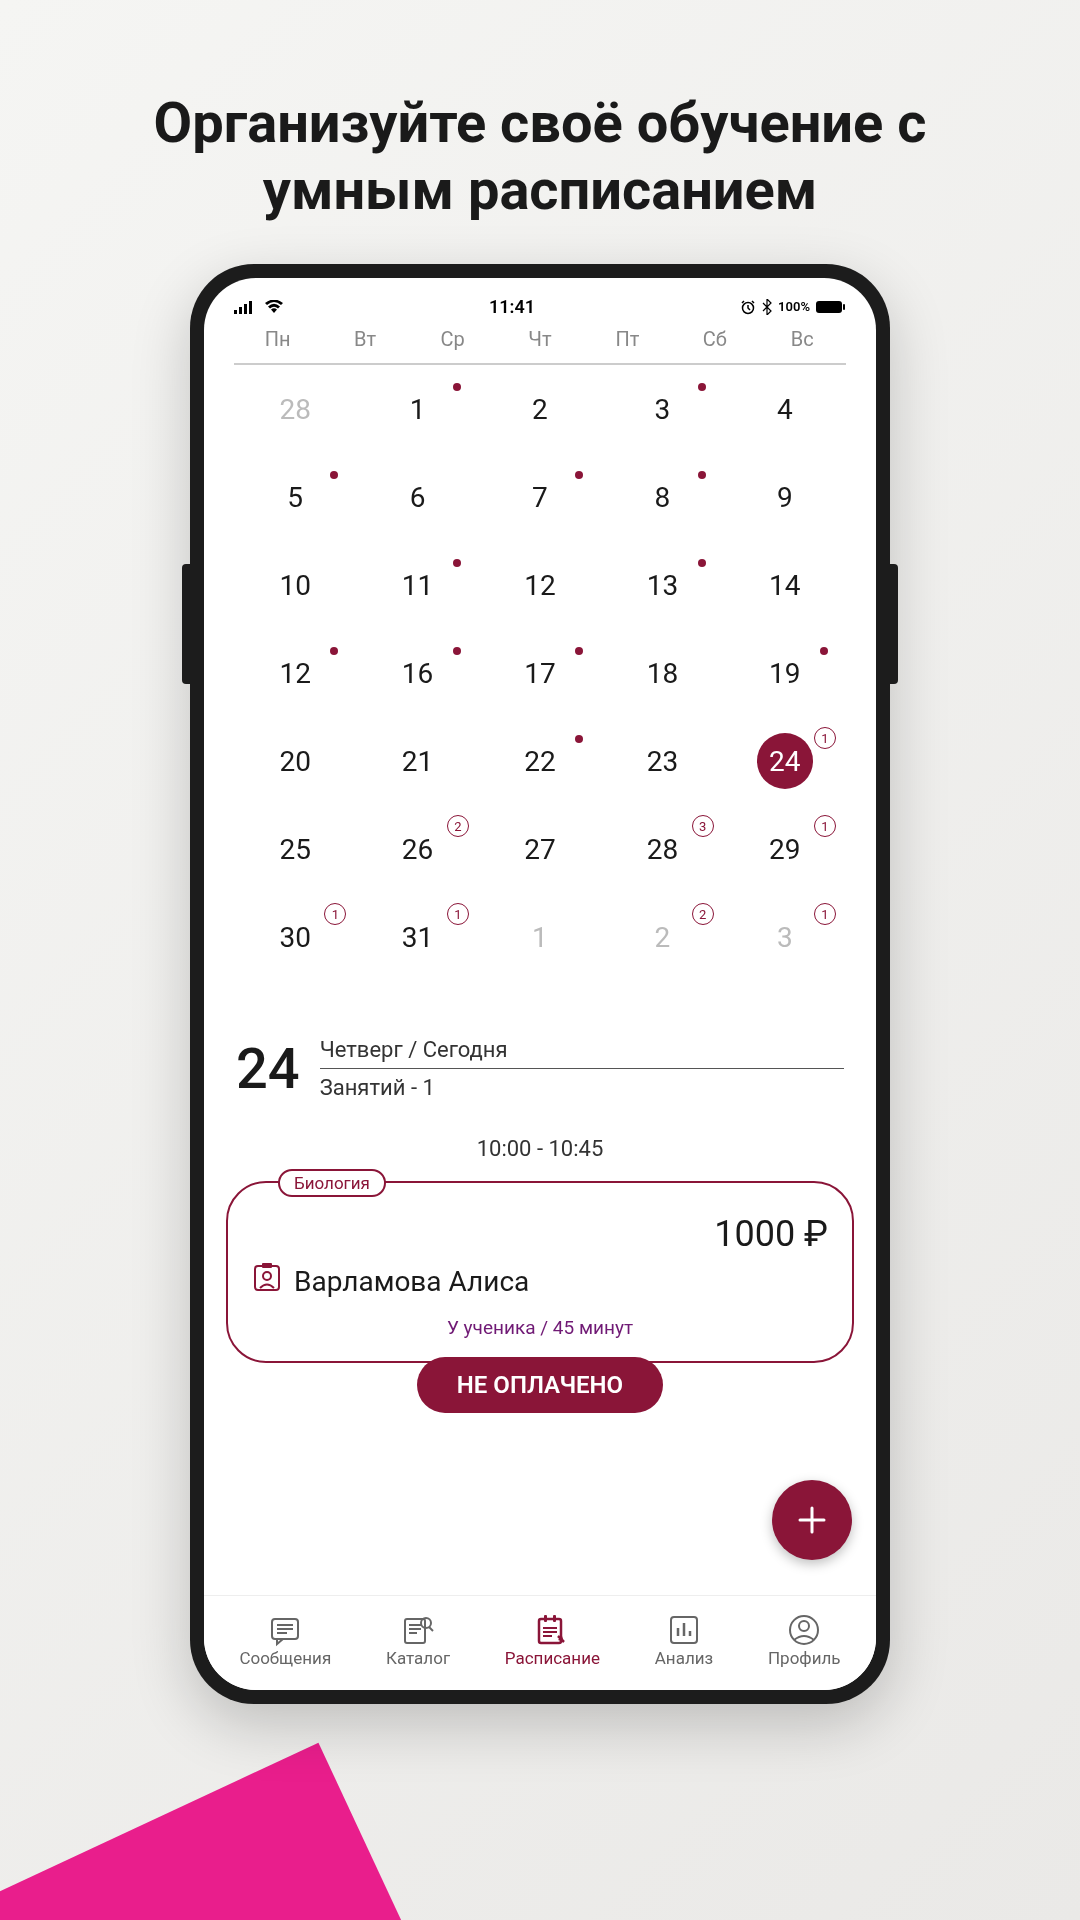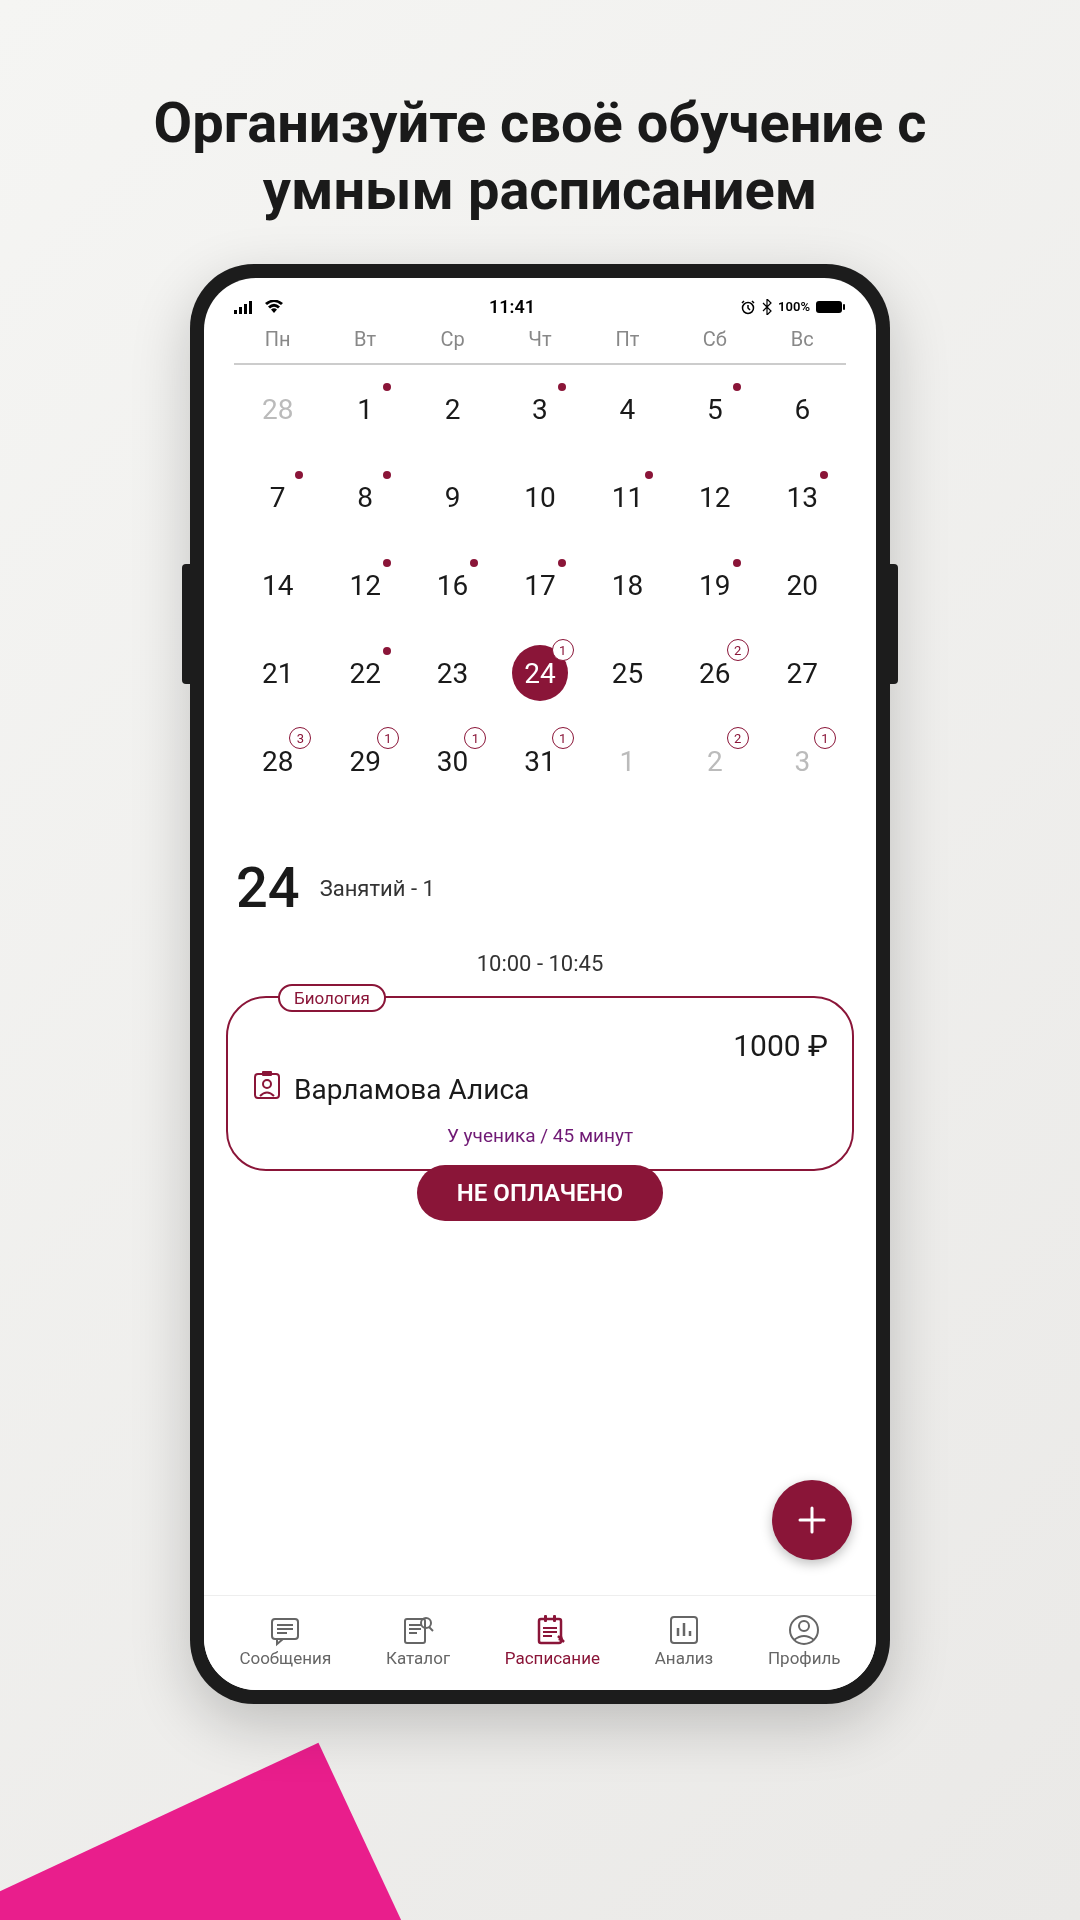--- a/index.html
+++ b/index.html
@@ -97,21 +97,21 @@
   display: grid;
   grid-template-columns: repeat(7, 1fr);
   text-align: center;
   color: #888;
   font-size: 20px;
   padding-bottom: 12px;
   border-bottom: 2px solid #ccc;
 }
 .days {
   display: grid;
-  grid-template-columns: repeat(7, 1fr);
+  grid-template-columns: repeat(5, 1fr);
   gap: 0;
 }
 .day-cell {
   position: relative;
   height: 88px;
   display: flex;
   align-items: center;
   justify-content: center;
   font-size: 28px;
   color: #1a1a1a;
@@ -176,21 +176,21 @@
   left: 50px;
   background: #fff;
   color: #8a1538;
   border: 2px solid #8a1538;
   border-radius: 14px;
   padding: 2px 14px;
   font-size: 17px;
 }
 .lesson-price {
   text-align: right;
-  font-size: 30px;
+  font-size: 36px;
   color: #1a1a1a;
   margin-bottom: 8px;
 }
 .lesson-student {
   display: flex;
   align-items: center;
   gap: 12px;
   font-size: 28px;
   color: #1a1a1a;
 }
@@ -435,20 +435,21 @@
             <div class="day-cell dim">
               <span class="day-num">3</span>
               <span class="badge">1</span>
             </div>
           </div>
       </div>
 
       <div class="day-detail">
         <div class="day-big">24</div>
         <div class="day-info">
+          <div class="day-info-row day-info-divider">Четверг / Сегодня</div>
           <div class="day-info-row">Занятий - 1</div>
         </div>
       </div>
 
       <div class="lesson-time">10:00 - 10:45</div>
 
       <div class="lesson-card">
         <div class="subject-tag">Биология</div>
         <div class="lesson-price">1000 ₽</div>
         <div class="lesson-student">

